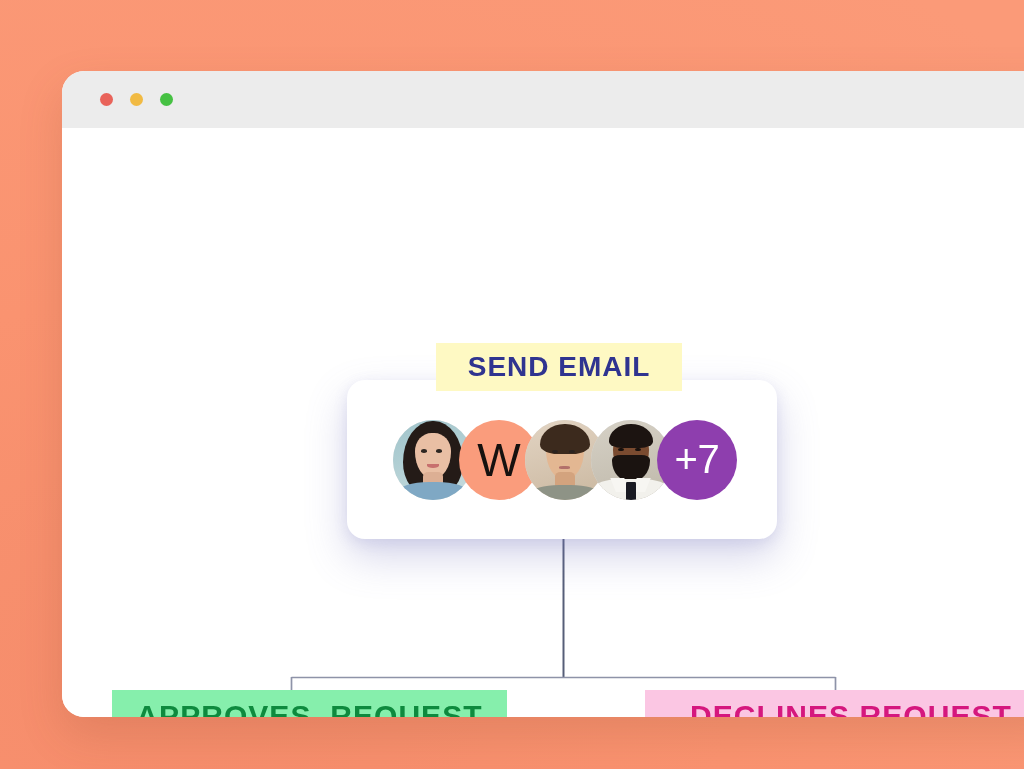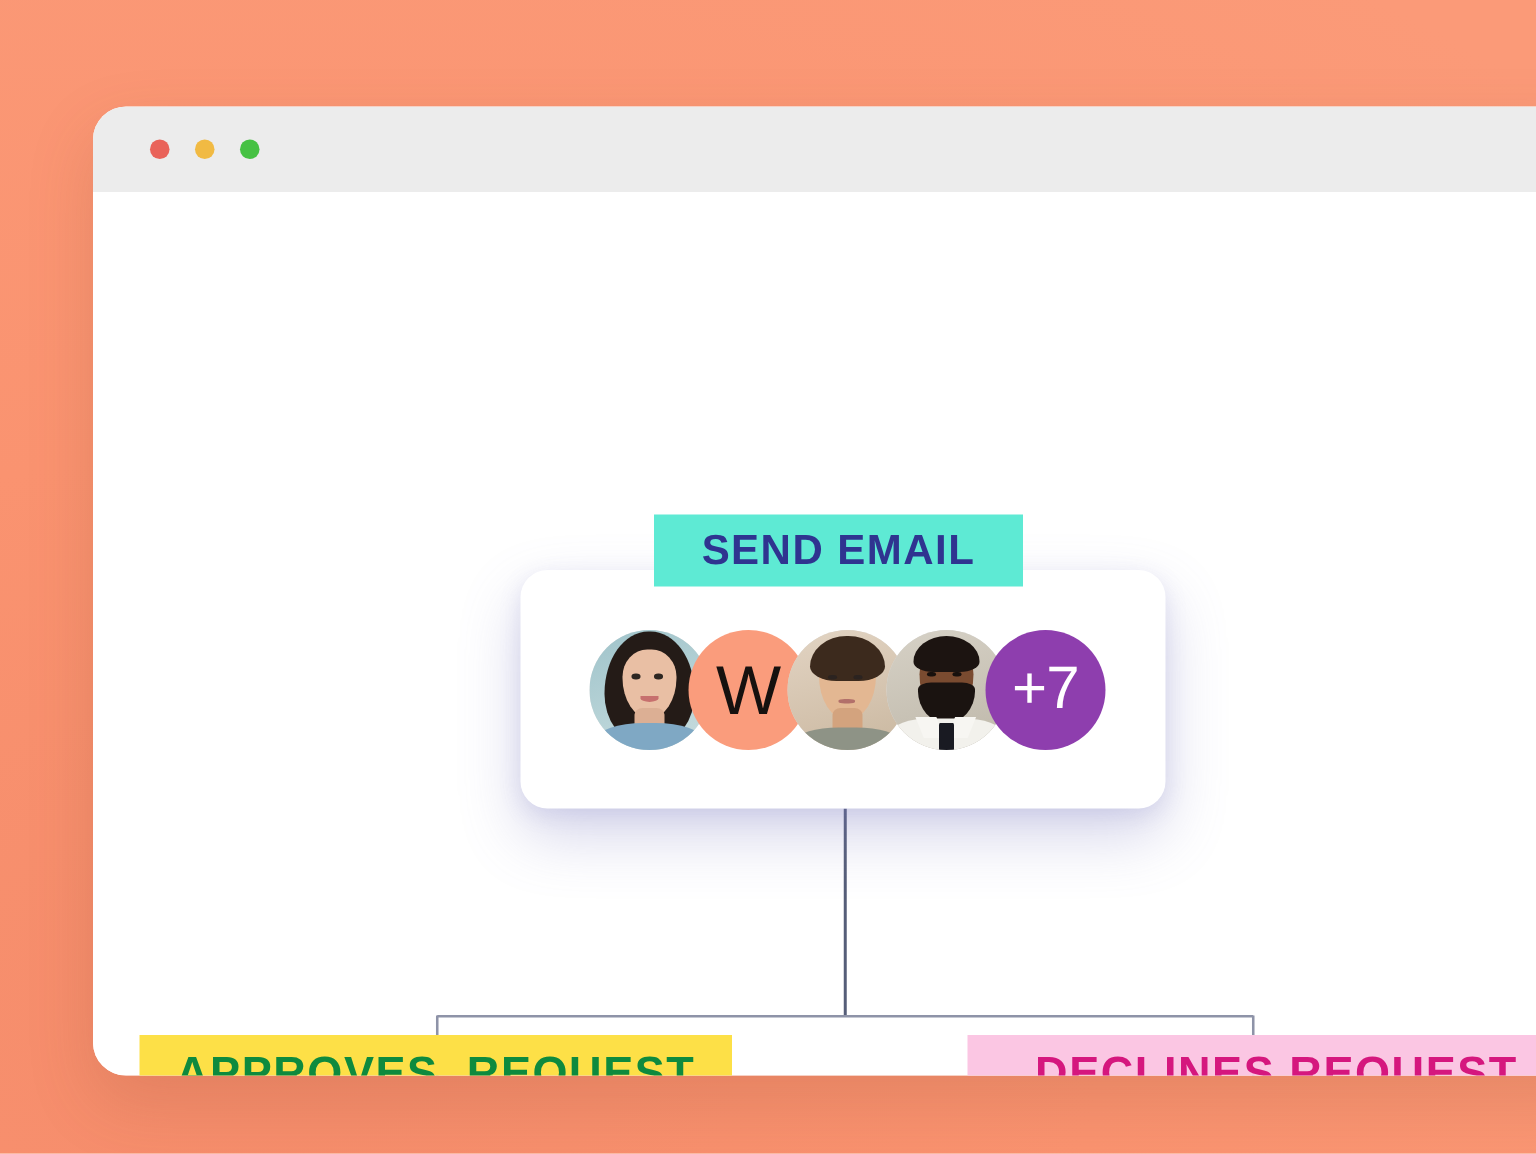--- a/index.html
+++ b/index.html
@@ -89,32 +89,32 @@
     background: #FBCEAE;
     color: #C64E10;
     font-size: 28px;
   }
 
   #node-send-email {
     left: 374px;
     top: 215px;
     width: 246px;
     height: 48px;
-    background: #5eead4;
+    background: #fef9c3;
     color: #2F3490;
     font-size: 28px;
     z-index: 3;
   }
 
   #node-approves-request {
-    left: 31px;
+    left: 50px;
     top: 562px;
     width: 395px;
     height: 52px;
-    background: #fde047;
+    background: #86efac;
     color: #0E8A3E;
     font-size: 30px;
   }
 
   #node-declines-request {
     left: 583px;
     top: 562px;
     width: 412px;
     height: 52px;
     background: #FBC6E3;

